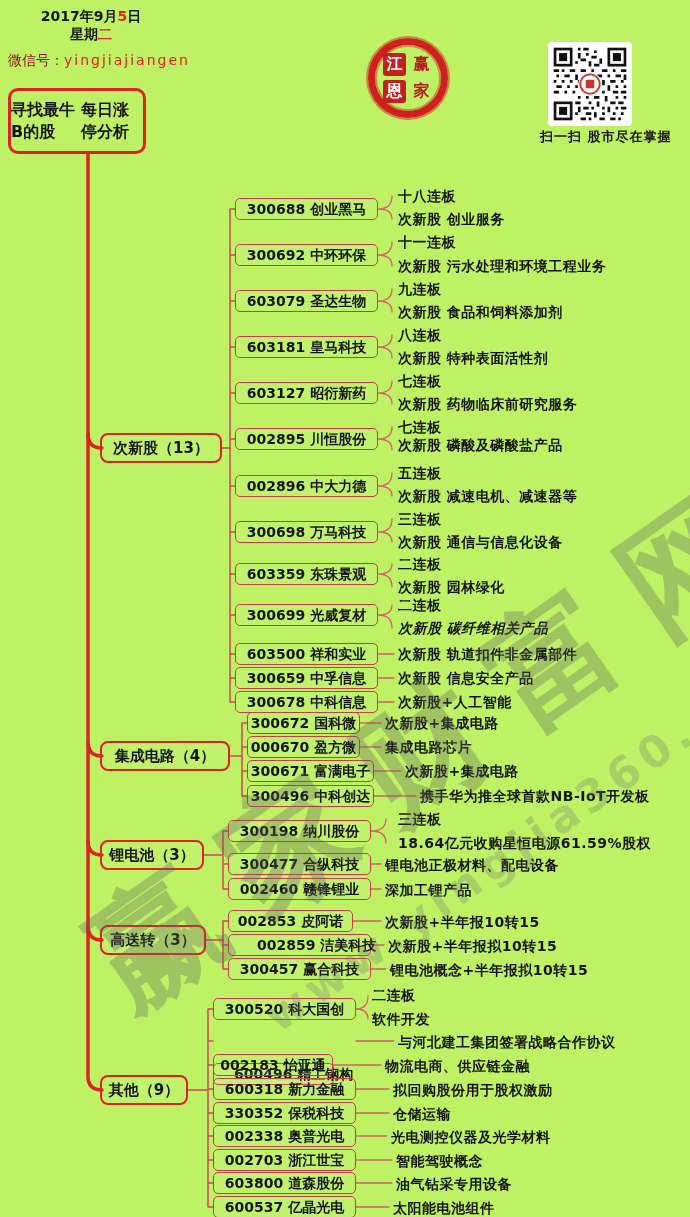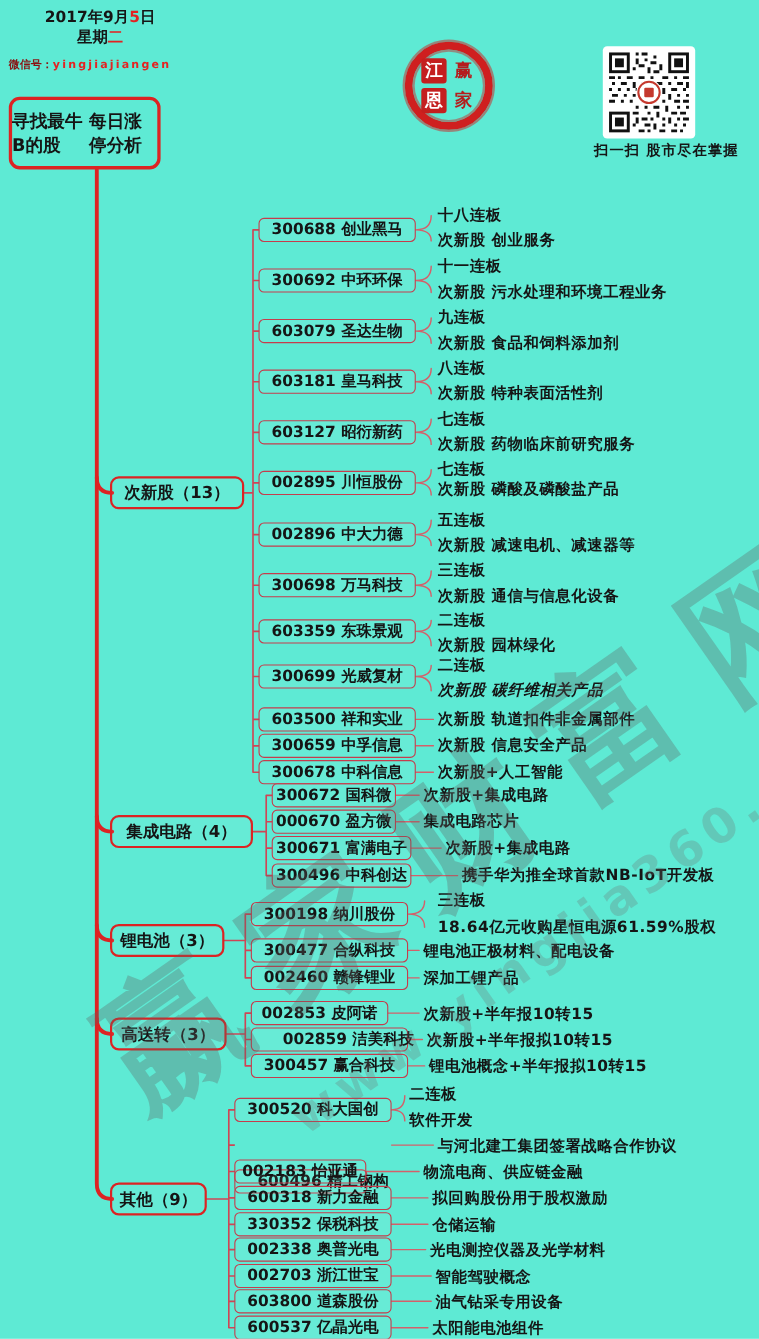--- a/index.html
+++ b/index.html
@@ -1,27 +1,27 @@
 <!DOCTYPE html>
 <html><head>
 <meta charset="utf-8">
 <style>
   html,body{margin:0;padding:0;}
   .canvas{
     position:relative;width:690px;height:1217px;overflow:hidden;
-    background:#5eead4;
+    background:#bef264;
     font-family:"DejaVu Sans","Liberation Sans",sans-serif;
     color:#151515;
   }
   .lines{position:absolute;left:0;top:0;z-index:1;}
   .hdr{position:absolute;z-index:2;}
   
   .dateblock{left:16px;top:7px;width:150px;text-align:center;font-size:14px;font-weight:bold;line-height:18px;}
   .red{color:#e32222;}
-  .wechat{left:8px;top:52px;font-size:10px;font-weight:bold;}
+  .wechat{left:8px;top:52px;font-size:14px;font-weight:normal;}
   .wechat .lbl{color:#8b1212;}
   .wechat .id{color:#e32222;letter-spacing:2px;}
   .rootnode{
     left:8px;top:88px;width:138px;height:66px;
     border:3px solid #dc2323;border-radius:10px;box-sizing:border-box;
     display:flex;justify-content:center;align-items:center;
     font-size:16px;font-weight:bold;line-height:22px;
   }
   
   .logo{left:366px;top:36px;width:84px;height:84px;}

